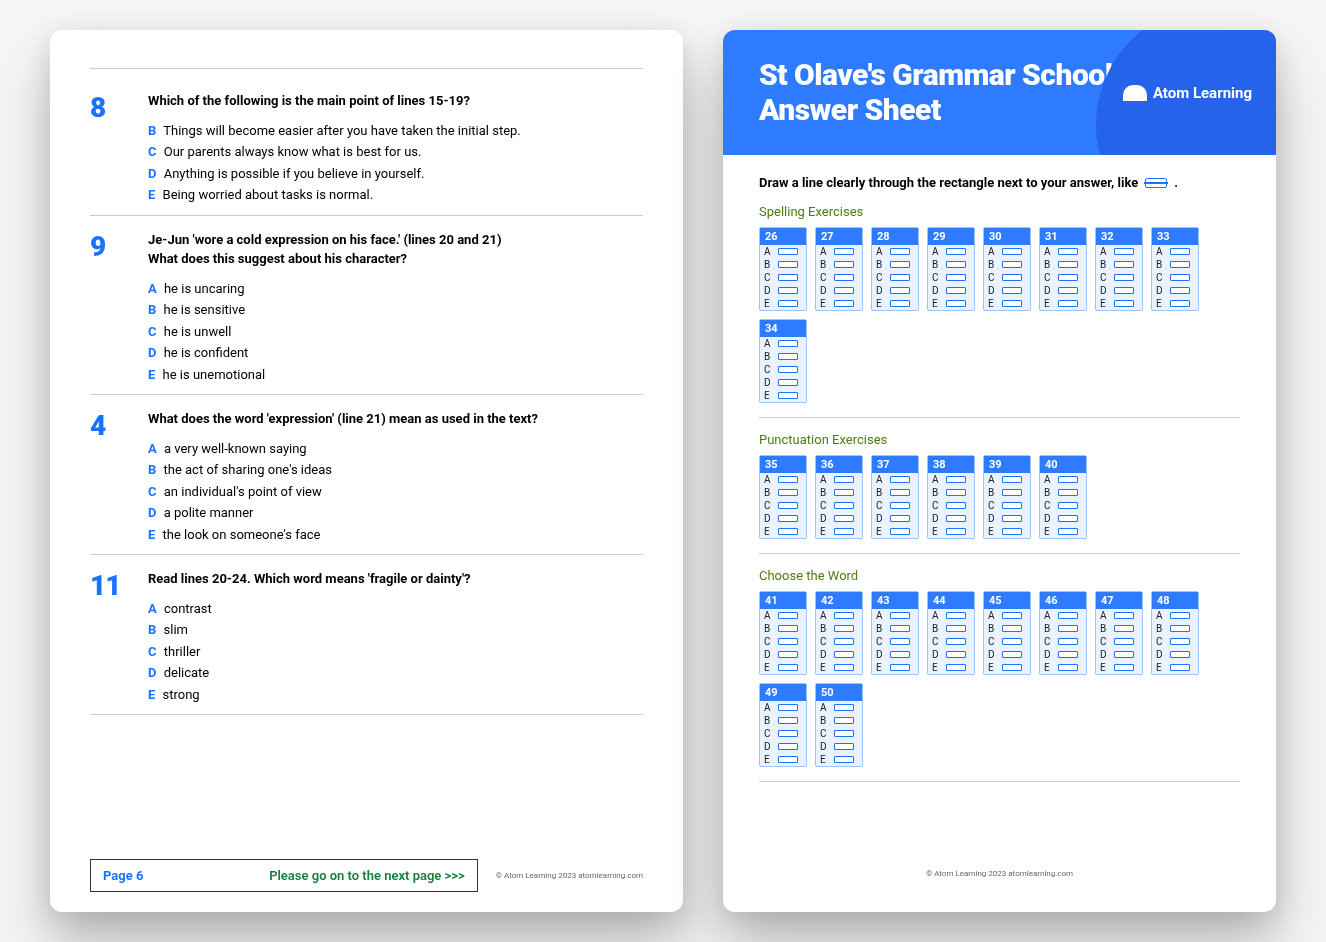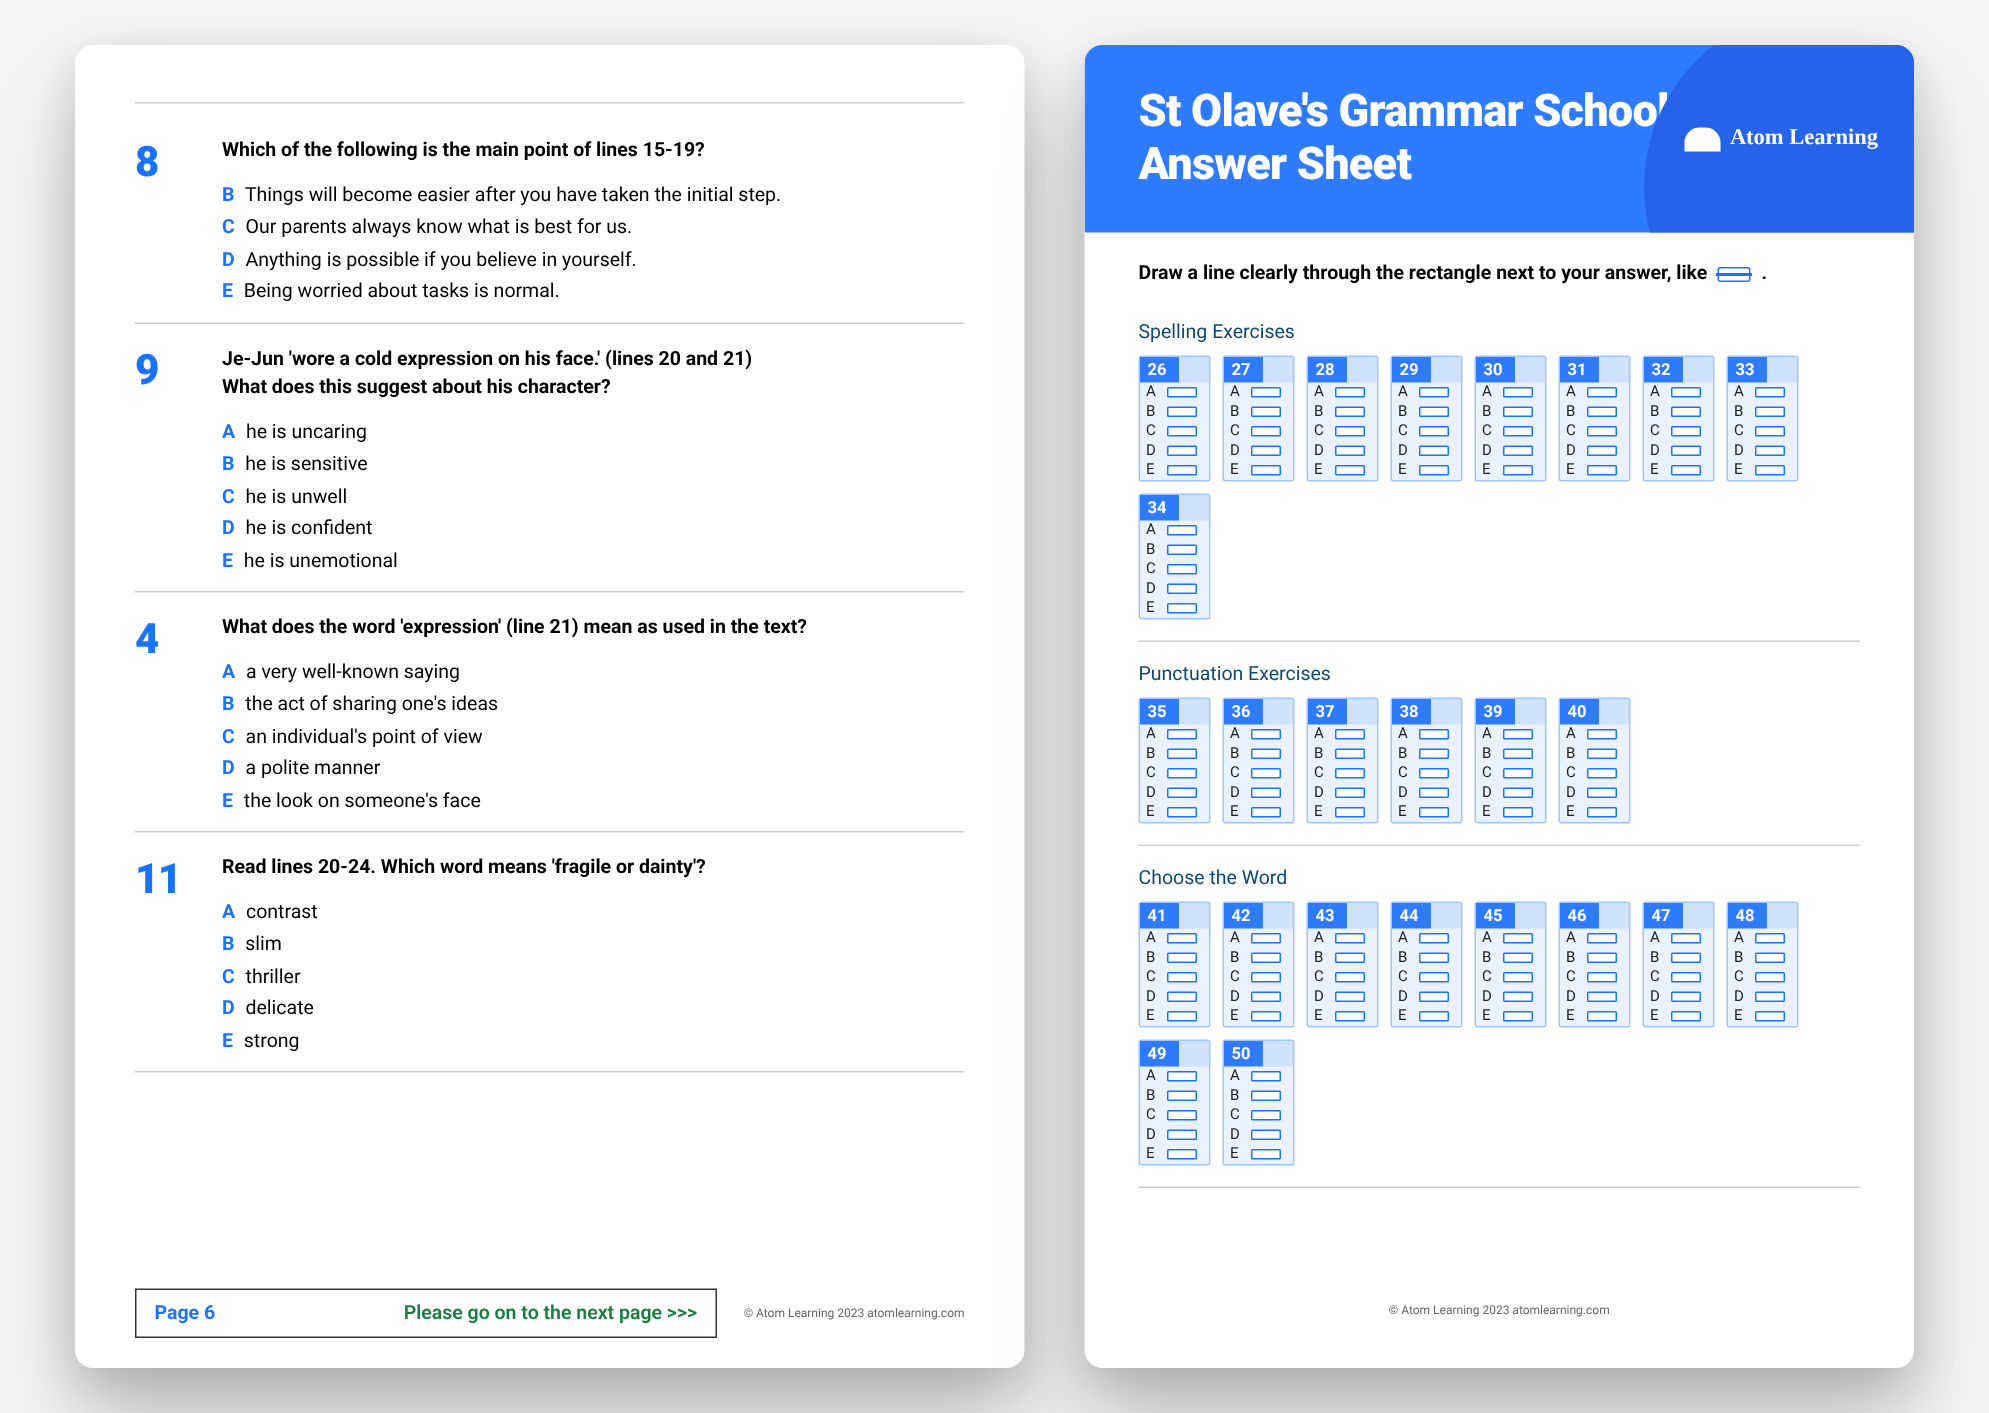--- a/index.html
+++ b/index.html
@@ -34,31 +34,31 @@
 .footer-left { display: flex; align-items: center; gap: 18px; margin-top: auto; padding-top: 20px; }
 .pagebox { border: 1px solid #333; padding: 8px 12px; flex: 1; display: flex; justify-content: space-between; align-items: center; font-size: 13px; }
 .pagenum { color: #1a73ff; font-weight: 700; }
 .nextpage { color: #15803d; font-weight: 600; }
 .copy { font-size: 8px; color: #666; }
 
 .right { padding: 0; }
 .header { background: #2e7bff; color: #fff; padding: 28px 36px; position: relative; overflow: hidden; }
 .header h1 { font-size: 30px; font-weight: 900; line-height: 1.15; max-width: 420px; letter-spacing: -0.5px; }
 .header .circle { position: absolute; width: 240px; height: 240px; border-radius: 50%; background: #2563eb; right: -60px; top: -25px; }
-.logo { position: absolute; right: 24px; top: 54px; display: flex; align-items: center; gap: 6px; font-weight: 700; font-size: 15px; font-family: Liberation Serif, serif; }
+.logo { position: absolute; right: 24px; top: 54px; display: flex; align-items: center; gap: 6px; font-weight: 700; font-size: 15px; }
 .logo .cloud { width: 24px; height: 16px; background: #fff; border-radius: 10px 10px 0 0 / 10px 10px 0 0; position: relative; display: inline-block; }
 .rbody { padding: 20px 36px 16px 36px; flex: 1; display: flex; flex-direction: column; justify-content: center; }
 .instr { font-size: 13px; font-weight: 700; margin-bottom: 14px; display: flex; align-items: center; gap: 4px; flex-wrap: wrap; }
 .instr .sample { display: inline-block; width: 22px; height: 10px; border: 1.5px solid #1a73ff; border-radius: 2px; position: relative; margin: 0 3px; }
 .instr .sample::after { content: ""; position: absolute; left: -2px; right: -2px; top: 3px; height: 2px; background: #1a73ff; }
 .section { margin-bottom: 10px; }
-.sectitle { font-size: 13px; margin-bottom: 8px; color: #0c4a6e; margin-top: 10px; }
+.sectitle { font-size: 13px; margin-bottom: 8px; color: #4d7c0f; }
 .grid { display: flex; gap: 8px; flex-wrap: wrap; }
 .col { width: 48px; border: 1px solid #9ec5ff; background: #eaf2ff; border-radius: 2px; }
-.colhead { background: #2e7bff; color: #fff; font-weight: 700; text-align: left; padding: 2px 5px; font-size: 11px; width: 26px; }
+.colhead { background: #2e7bff; color: #fff; font-weight: 700; text-align: left; padding: 2px 5px; font-size: 11px; width: 46px; }
 .colheadrow { display: flex; }
 .colheadgap { flex: 1; background: #cfe2ff; }
 .row { display: flex; align-items: center; padding: 1px 4px; gap: 4px; }
 .row .lab { font-size: 10px; width: 10px; color: #222; }
 .row .box { width: 20px; height: 7px; border: 1px solid #1a73ff; background: #fff; border-radius: 1px; }
 .right .hr { margin: 14px 0; }
 .rfooter { text-align: center; font-size: 8px; color: #666; margin-top: auto; padding-bottom: 18px; }
 </style>
 </head>
 <body>

